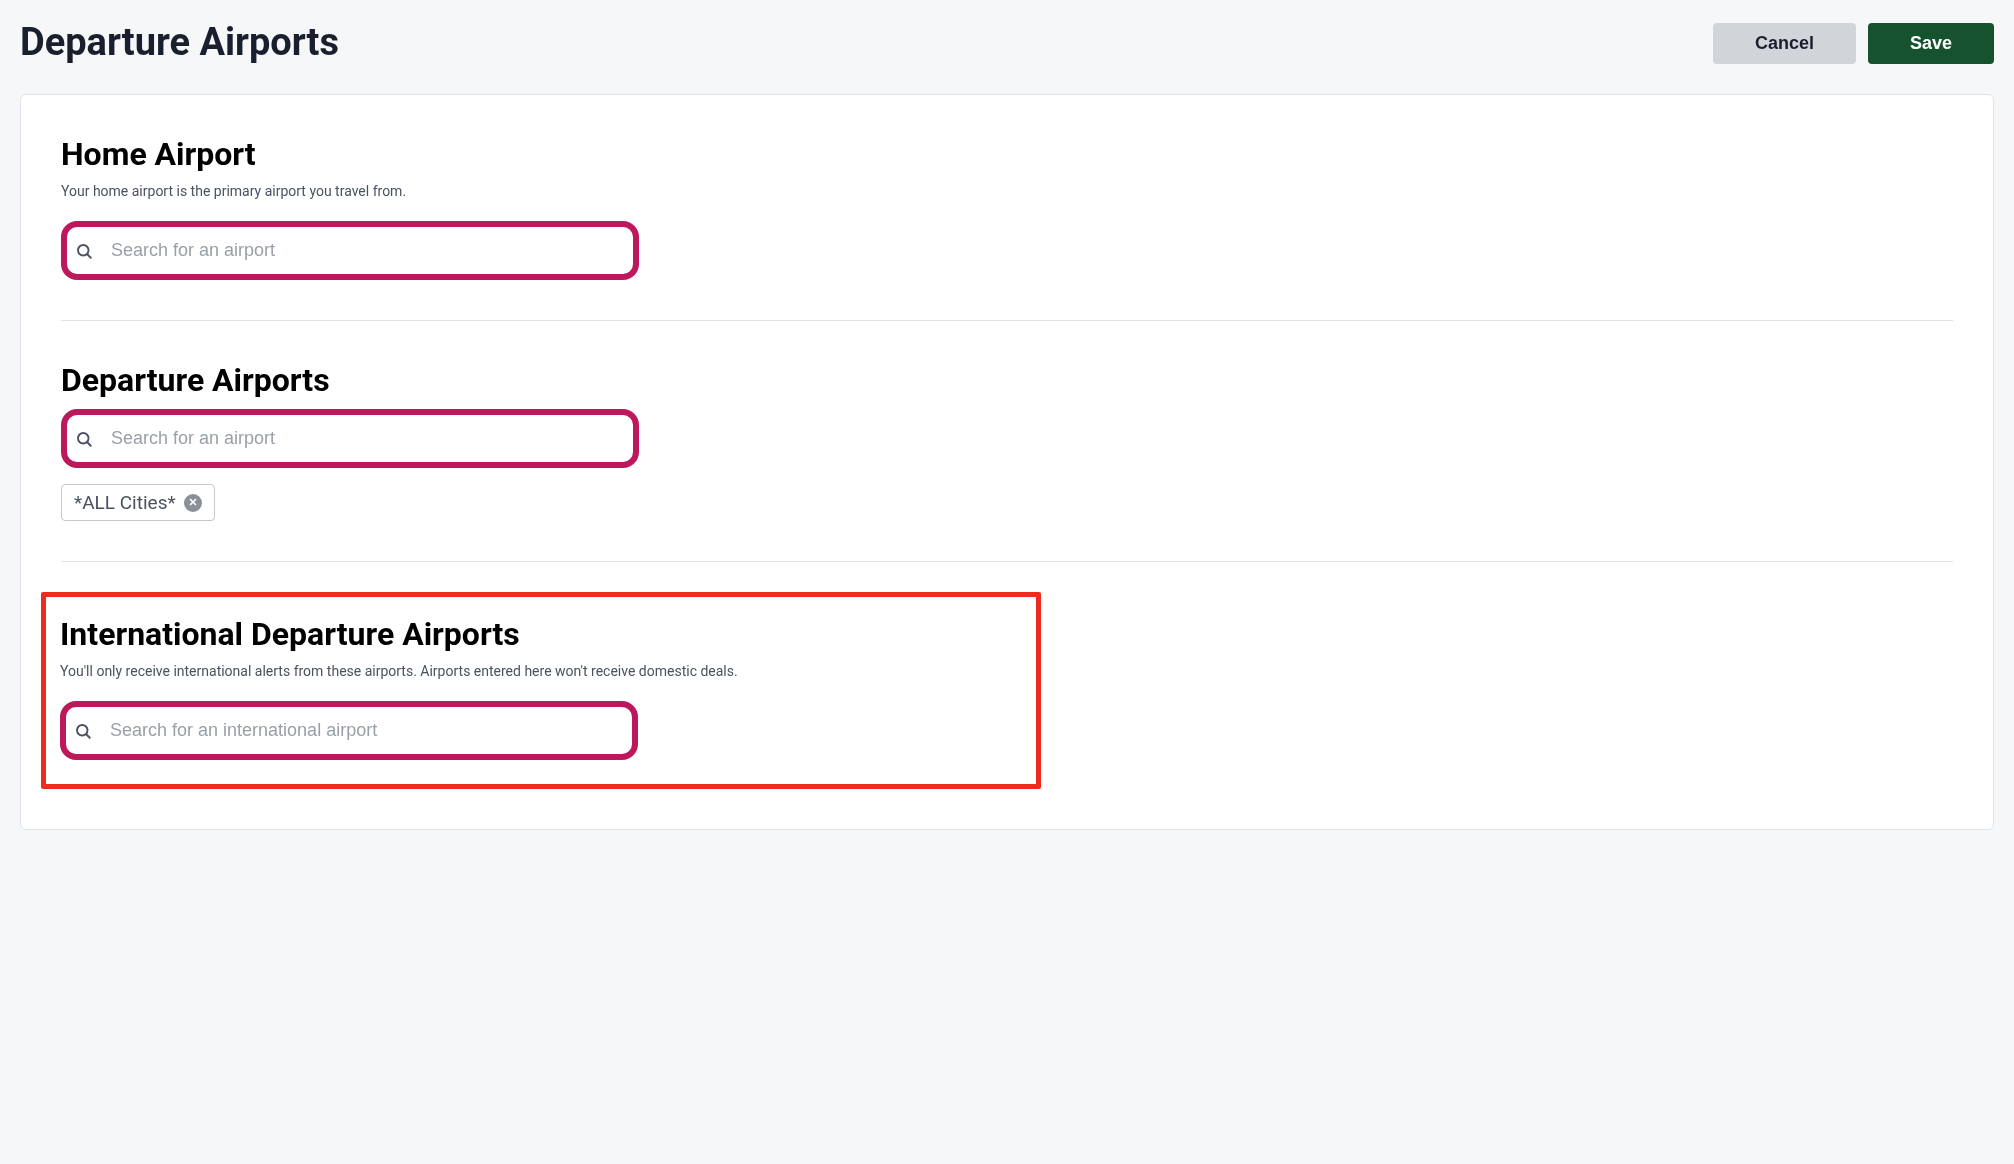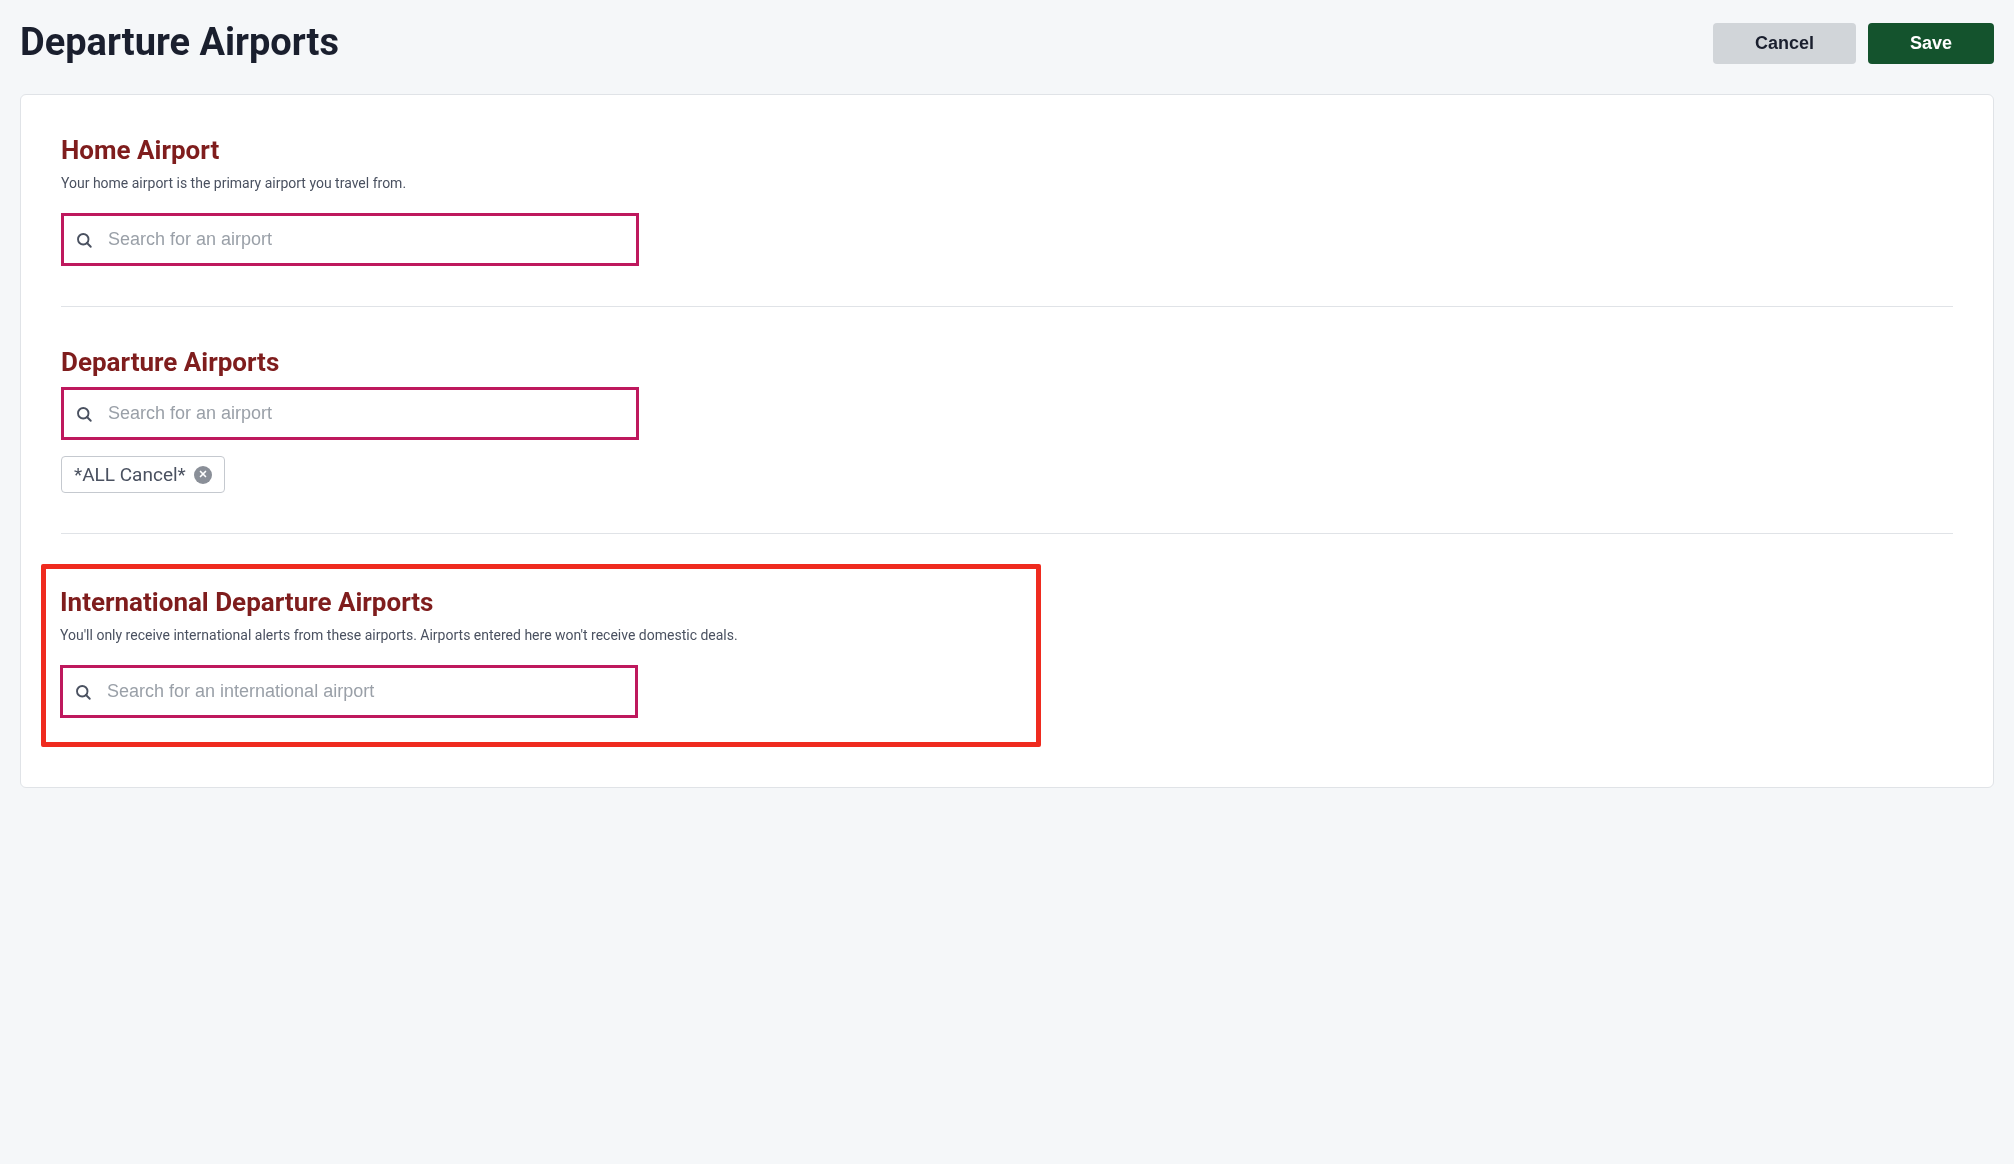--- a/index.html
+++ b/index.html
@@ -46,41 +46,41 @@
     .card {
       background: #ffffff;
       border: 1px solid #e0e3e7;
       border-radius: 6px;
       padding: 30px 40px 40px 40px;
     }
     .section {
       padding: 10px 0 30px 0;
     }
     .section-title {
-      font-size: 26px;
+      font-size: 32px;
       font-weight: 700;
-      color: #7f1d1d;
+      color: #000000;
       margin-bottom: 10px;
     }
     .section-desc {
       font-size: 14px;
       color: #4a5160;
       margin-bottom: 22px;
     }
     .search-wrapper {
       position: relative;
       width: 578px;
       max-width: 100%;
     }
     .search-input {
       width: 100%;
       padding: 13px 14px 13px 44px;
       font-size: 18px;
-      border: 3px solid #be185d;
-      border-radius: 0;
+      border: 6px solid #be185d;
+      border-radius: 16px;
       color: #333;
       outline: none;
     }
     .search-input::placeholder {
       color: #9aa0a8;
     }
     .search-icon {
       position: absolute;
       left: 14px;
       top: 50%;
@@ -177,21 +177,21 @@
       <span class="search-icon">
         <svg viewBox="0 0 24 24" fill="none" stroke="#4a5160" stroke-width="2.5" stroke-linecap="round" stroke-linejoin="round">
           <circle cx="11" cy="11" r="7"></circle>
           <line x1="21" y1="21" x2="16" y2="16"></line>
         </svg>
       </span>
       <input type="text" class="search-input" placeholder="Search for an airport" style="">
     </div>
     <div class="chip-row">
       <div class="chip">
-        <span>*ALL Cancel*</span>
+        <span>*ALL Cities*</span>
         <button class="chip-close">
           <span>
             <svg viewBox="0 0 24 24" fill="none" stroke="#ffffff" stroke-width="4" stroke-linecap="round">
               <line x1="6" y1="6" x2="18" y2="18"></line>
               <line x1="18" y1="6" x2="6" y2="18"></line>
             </svg>
           </span>
         </button>
       </div>
     </div>

